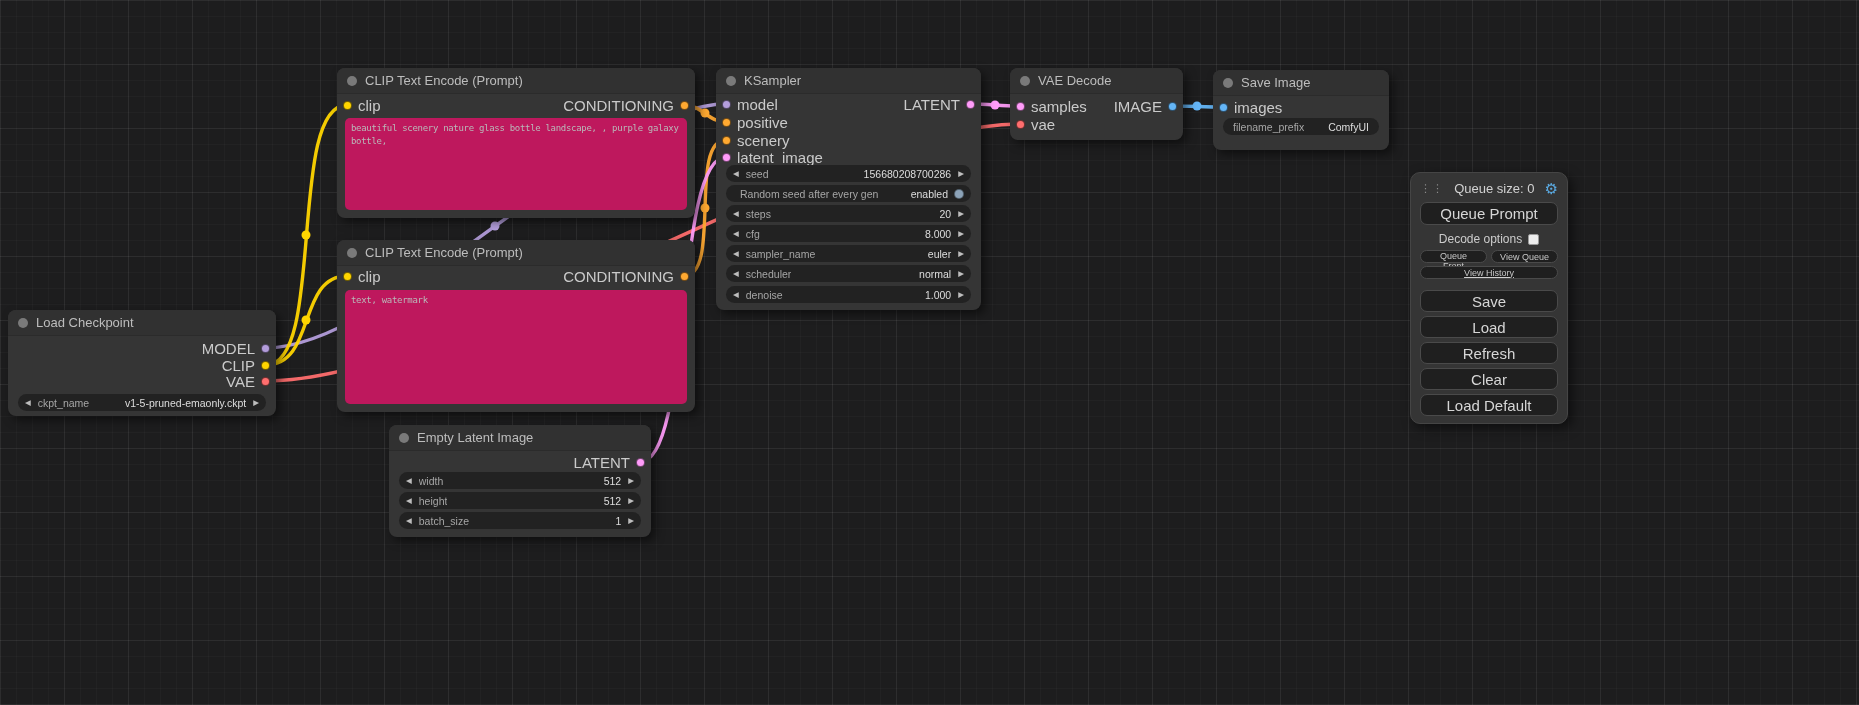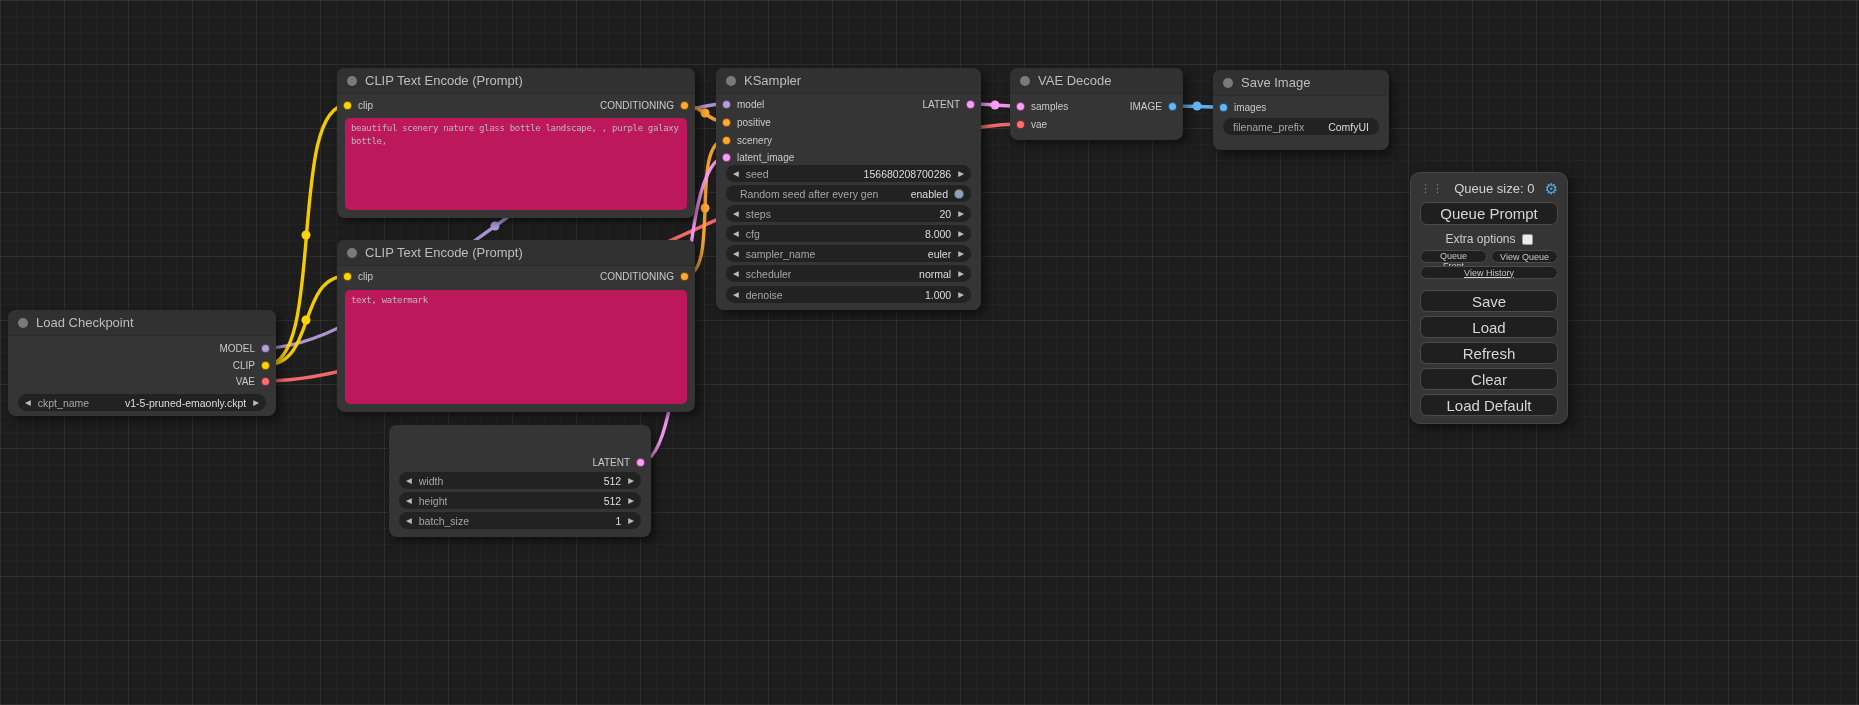--- a/index.html
+++ b/index.html
@@ -18,21 +18,21 @@
   #wires path { fill:none; stroke-width:3.4; stroke-linecap:round; opacity:.95; }
 
   .node { position:absolute; z-index:2; background:#353535; border-radius:8px;
     box-shadow:4px 4px 10px rgba(0,0,0,.5); color:#c6c6c6; }
   .node-title { display:flex; align-items:center; gap:8px; height:26px; padding:0 10px;
     background:#313131; border-bottom:1px solid #2b2b2b; border-radius:8px 8px 0 0;
     font-size:13px; color:#bdbdbd; white-space:nowrap; }
   .tdot { width:10px; height:10px; border-radius:50%; background:#7a7a7a; flex:none; }
 
   .port { position:absolute; display:flex; align-items:center; gap:6px; height:14px;
-    font-size:10px; color:#cacaca; white-space:nowrap; }
+    font-size:15px; color:#cacaca; white-space:nowrap; }
   .port.in  { left:6px; }
   .port.out { right:6px; flex-direction:row-reverse; }
   .pdot { width:9px; height:9px; border-radius:50%; border:1px solid rgba(0,0,0,.55); flex:none; }
 
   .widget { position:absolute; left:10px; right:10px; height:17px; background:#222;
     border-radius:9px; display:flex; align-items:center; padding:0 7px; font-size:10.5px;
     white-space:nowrap; }
   .warr   { font-size:7.5px; color:#bdbdbd; flex:none; }
   .wlabel { margin-left:7px; color:#a6a6a6; overflow:hidden; }
   .wvalue { margin-left:auto; margin-right:7px; color:#dddddd; }
@@ -147,20 +147,24 @@
       <span>clip</span>
     </div>
     <div class="port out" style="top:29px">
       <span class="pdot" style="background: rgb(255, 169, 49);"></span>
       <span>CONDITIONING</span>
     </div>
     <div class="prompt-text" style="top:50px; height:114px;">text, watermark</div>
   </div>
 
   <div class="node" style="left:389px; top:425px; width:262px; height:112px;">
+    <div class="node-title">
+      <span class="tdot"></span>
+      <span>Empty Latent Image</span>
+    </div>
     <div class="port out" style="top:30px">
       <span class="pdot" style="background: rgb(255, 156, 249);"></span>
       <span>LATENT</span>
     </div>
     <div class="widget" style="top:47px">
       <span class="warr">◀</span>
       <span class="wlabel">width</span>
       <span class="wvalue">512</span>
       <span class="warr">▶</span>
     </div>
@@ -281,21 +285,21 @@
   </div>
 
   <div id="menu">
     <div class="menu-header">
       <span class="drag">⋮⋮</span>
       <span class="qsize">Queue size: 0</span>
       <span class="gear" style="color: rgb(90, 169, 224);">⚙</span>
     </div>
     <button class="big">Queue Prompt</button>
     <div class="extra-row">
-      <span>Extra options</span>
+      <span>Decode options</span>
       <span class="checkbox"></span>
     </div>
     <div class="small-row">
       <button class="small">Queue Front</button>
       <button class="small">View Queue</button>
     </div>
     <div class="small-row center">
       <button class="small">View History</button>
     </div>
     <button class="action first">Save</button>

